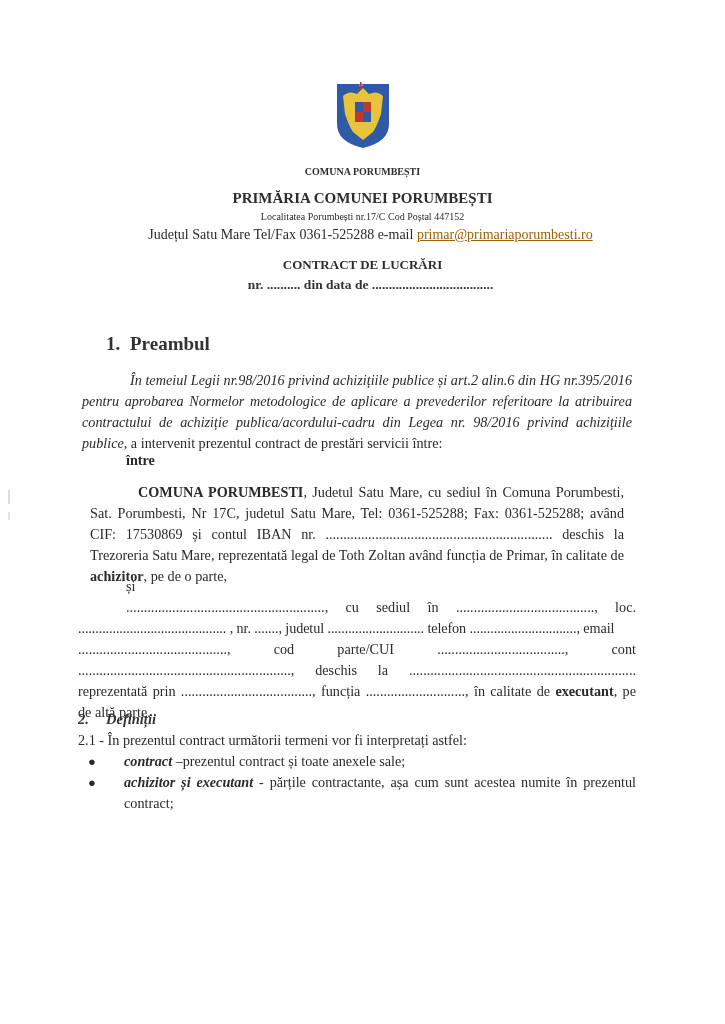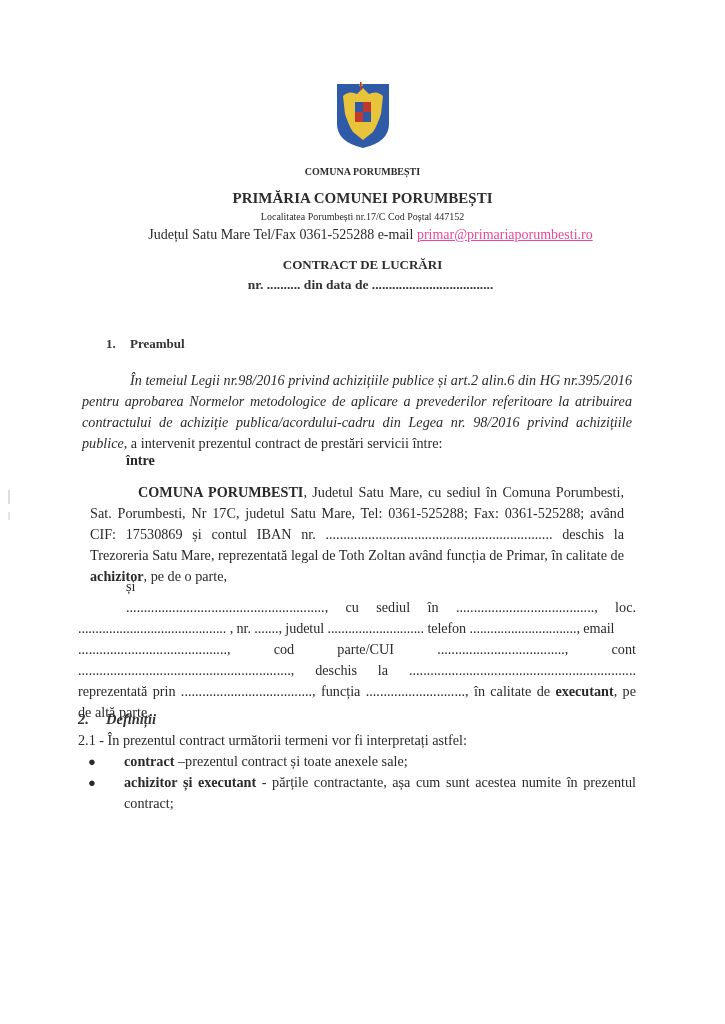--- a/index.html
+++ b/index.html
@@ -8,42 +8,42 @@
       font-family: "Liberation Serif", "DejaVu Serif", serif;
       color: #2a2a2a;
     }
     .page { position: absolute; left: 0; top: 0; width: 725px; height: 1024px; }
     .crest { position: absolute; left: 333px; top: 80px; width: 60px; height: 70px; }
     .center { position: absolute; left: 0; width: 725px; text-align: center; }
     .hdr1 { top: 162px; font-weight: bold; font-size: 10px; line-height: 19px; color: #2d2d2d; }
     .hdr2 { top: 189px; font-weight: bold; font-size: 15px; line-height: 19px; color: #2d2d2d; }
     .hdr3 { top: 207px; font-size: 10px; line-height: 19px; }
     .hdr4 { top: 225px; font-size: 14px; line-height: 19px; left: 8px; }
-    .hdr4 a { color: #ec4899; text-decoration: underline; text-align: right; }
+    .hdr4 a { color: #a16207; text-decoration: underline; text-align: right; }
     .title { top: 254px; font-weight: bold; font-size: 13px; line-height: 22px; color: #2d2d2d; }
     .subtitle { top: 276px; font-weight: bold; font-size: 13.5px; line-height: 18px; left: 8px; color: #333; }
     .block { position: absolute; left: 78px; width: 558px; font-size: 14.2px; line-height: 21px; text-align: justify; }
-    .sec1 { top: 333px; left: 106px; font-weight: bold; font-size: 13px; color: #333; }
+    .sec1 { top: 333px; left: 106px; font-weight: bold; font-size: 19px; color: #333; }
     .sec1 .num { display: inline-block; width: 24px; }
     .pre { top: 366px; }
     .pre p { margin: 4px; text-indent: 48px; }
     .intre { position: absolute; top: 450px; left: 126px; font-weight: bold; font-size: 14.2px; line-height: 21px; }
     .party1 { top: 470px; }
     .party1 p { margin: 12px; text-indent: 48px; }
     .si { position: absolute; top: 576px; left: 126px; font-size: 14.2px; line-height: 21px; }
     .party2 { top: 597px; }
     .party2 .row { display: flex; justify-content: space-between; white-space: nowrap; }
     .sec2 { top: 709px; font-weight: bold; font-style: italic; font-size: 14.5px; line-height: 20px; color: #333; }
     .sec2 .num { display: inline-block; width: 28px; }
     .def { top: 730px; }
     .def .intro { margin: 0; }
     .def ul { margin: 0; padding: 0 0 0 46px; list-style: none; }
     .def li { position: relative; text-align: justify; }
     .def li .bullet { position: absolute; left: -36px; top: 0; font-size: 13px; }
-    .bi { font-weight: bold; }
+    .bi { font-weight: bold; font-style: italic; }
     .b { font-weight: bold; }
     .i { font-style: italic; }
     .scan { position: absolute; left: 8px; top: 490px; width: 2px; height: 14px; background: #ddd; }
     .scan2 { position: absolute; left: 8px; top: 512px; width: 2px; height: 8px; background: #e5e5e5; }
   </style>
 </head>
 <body>
 
 <div class="page">
 

